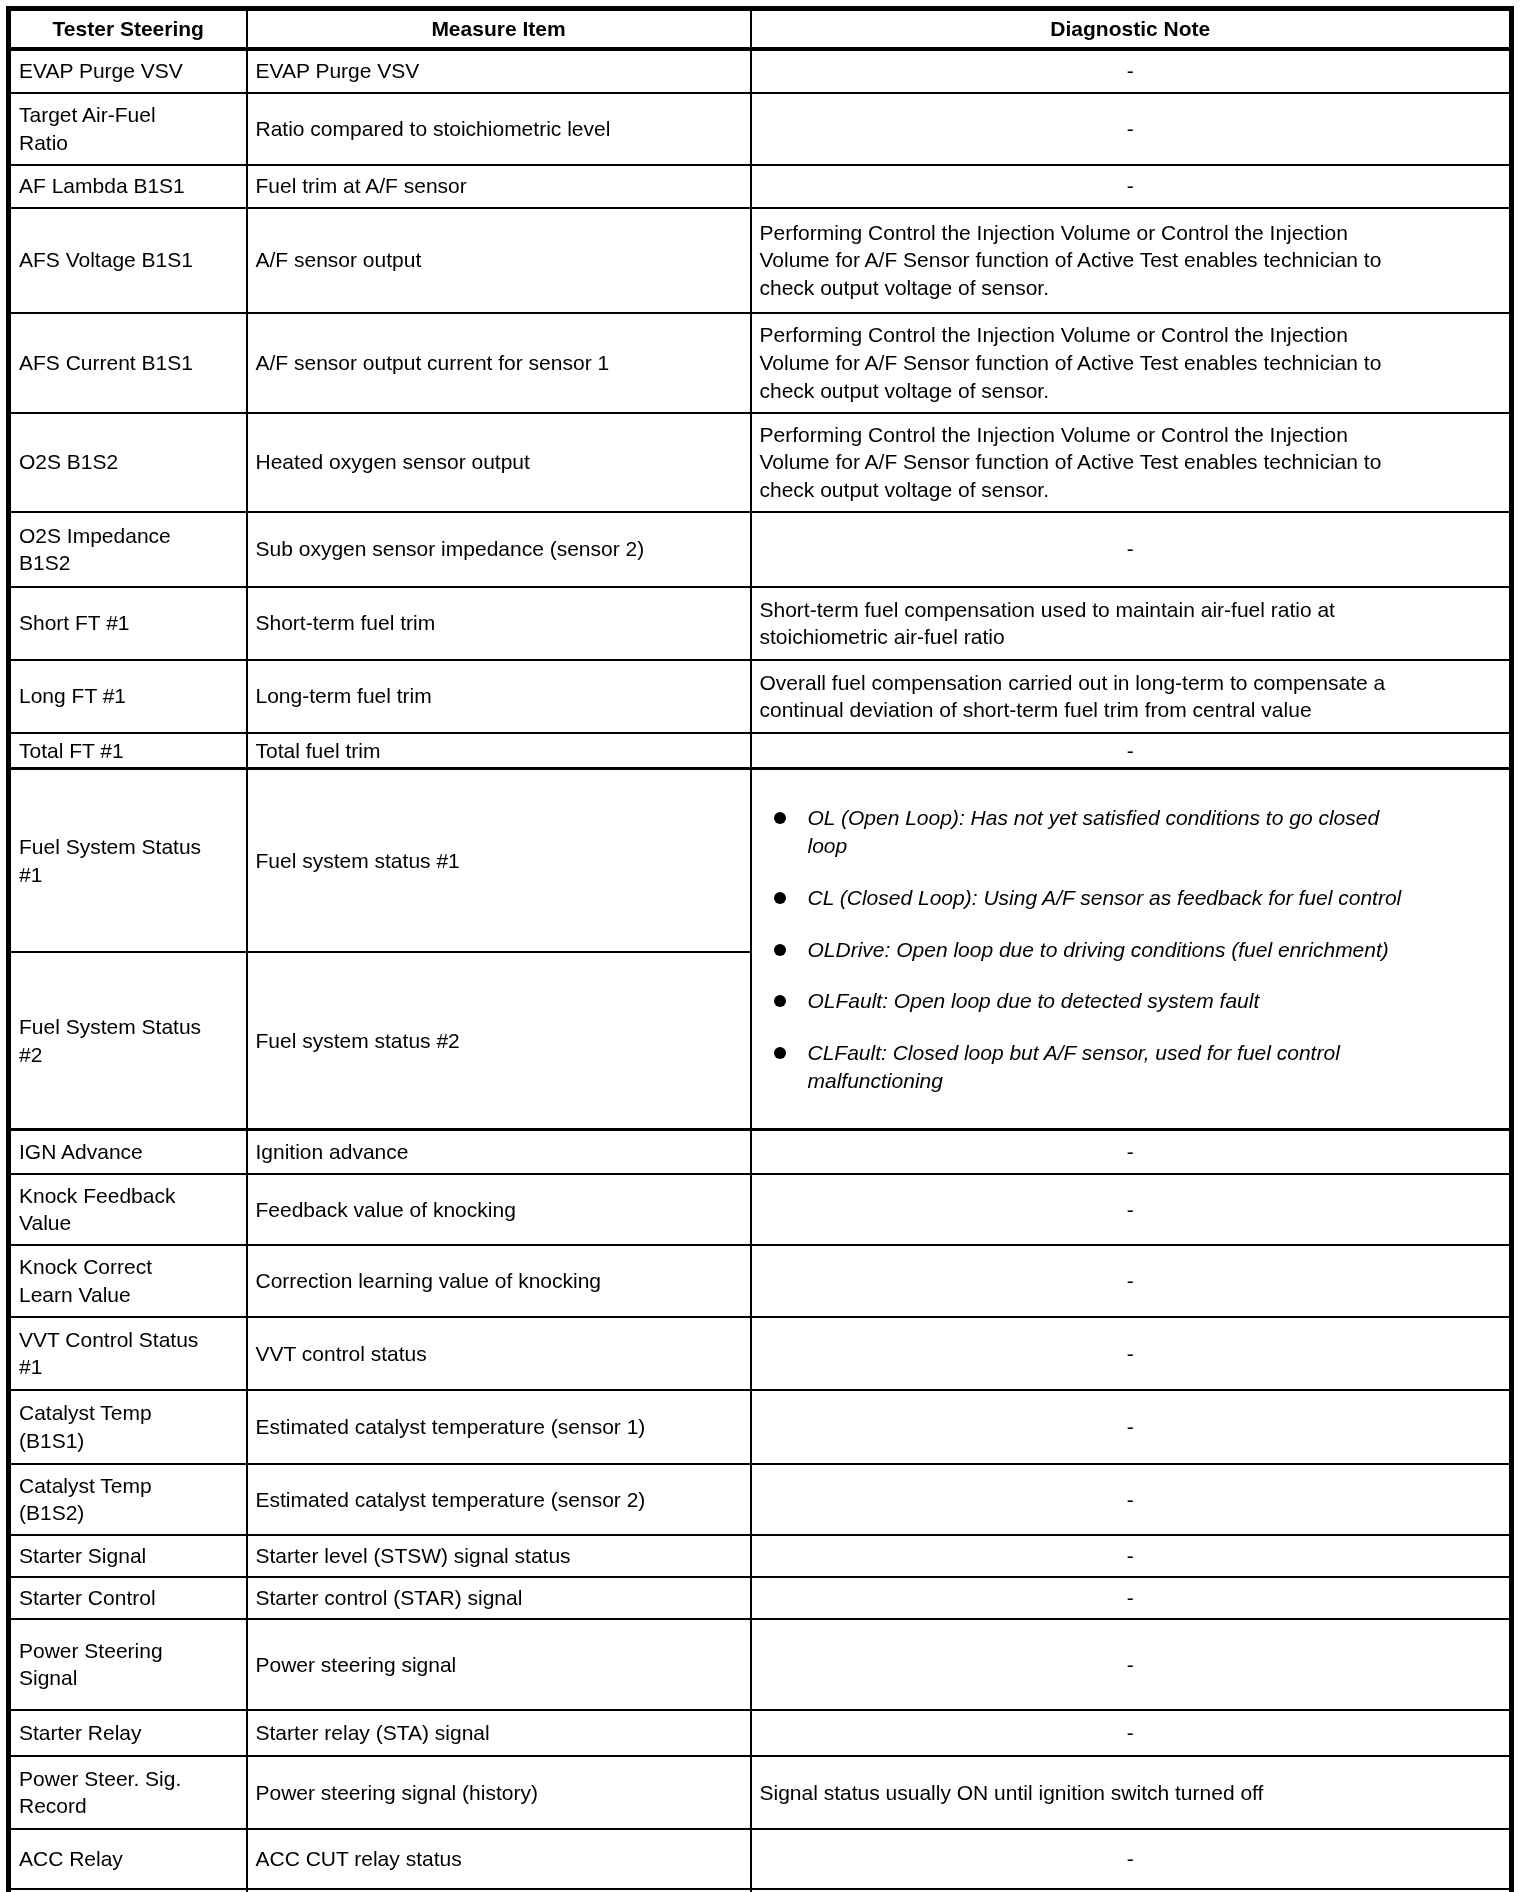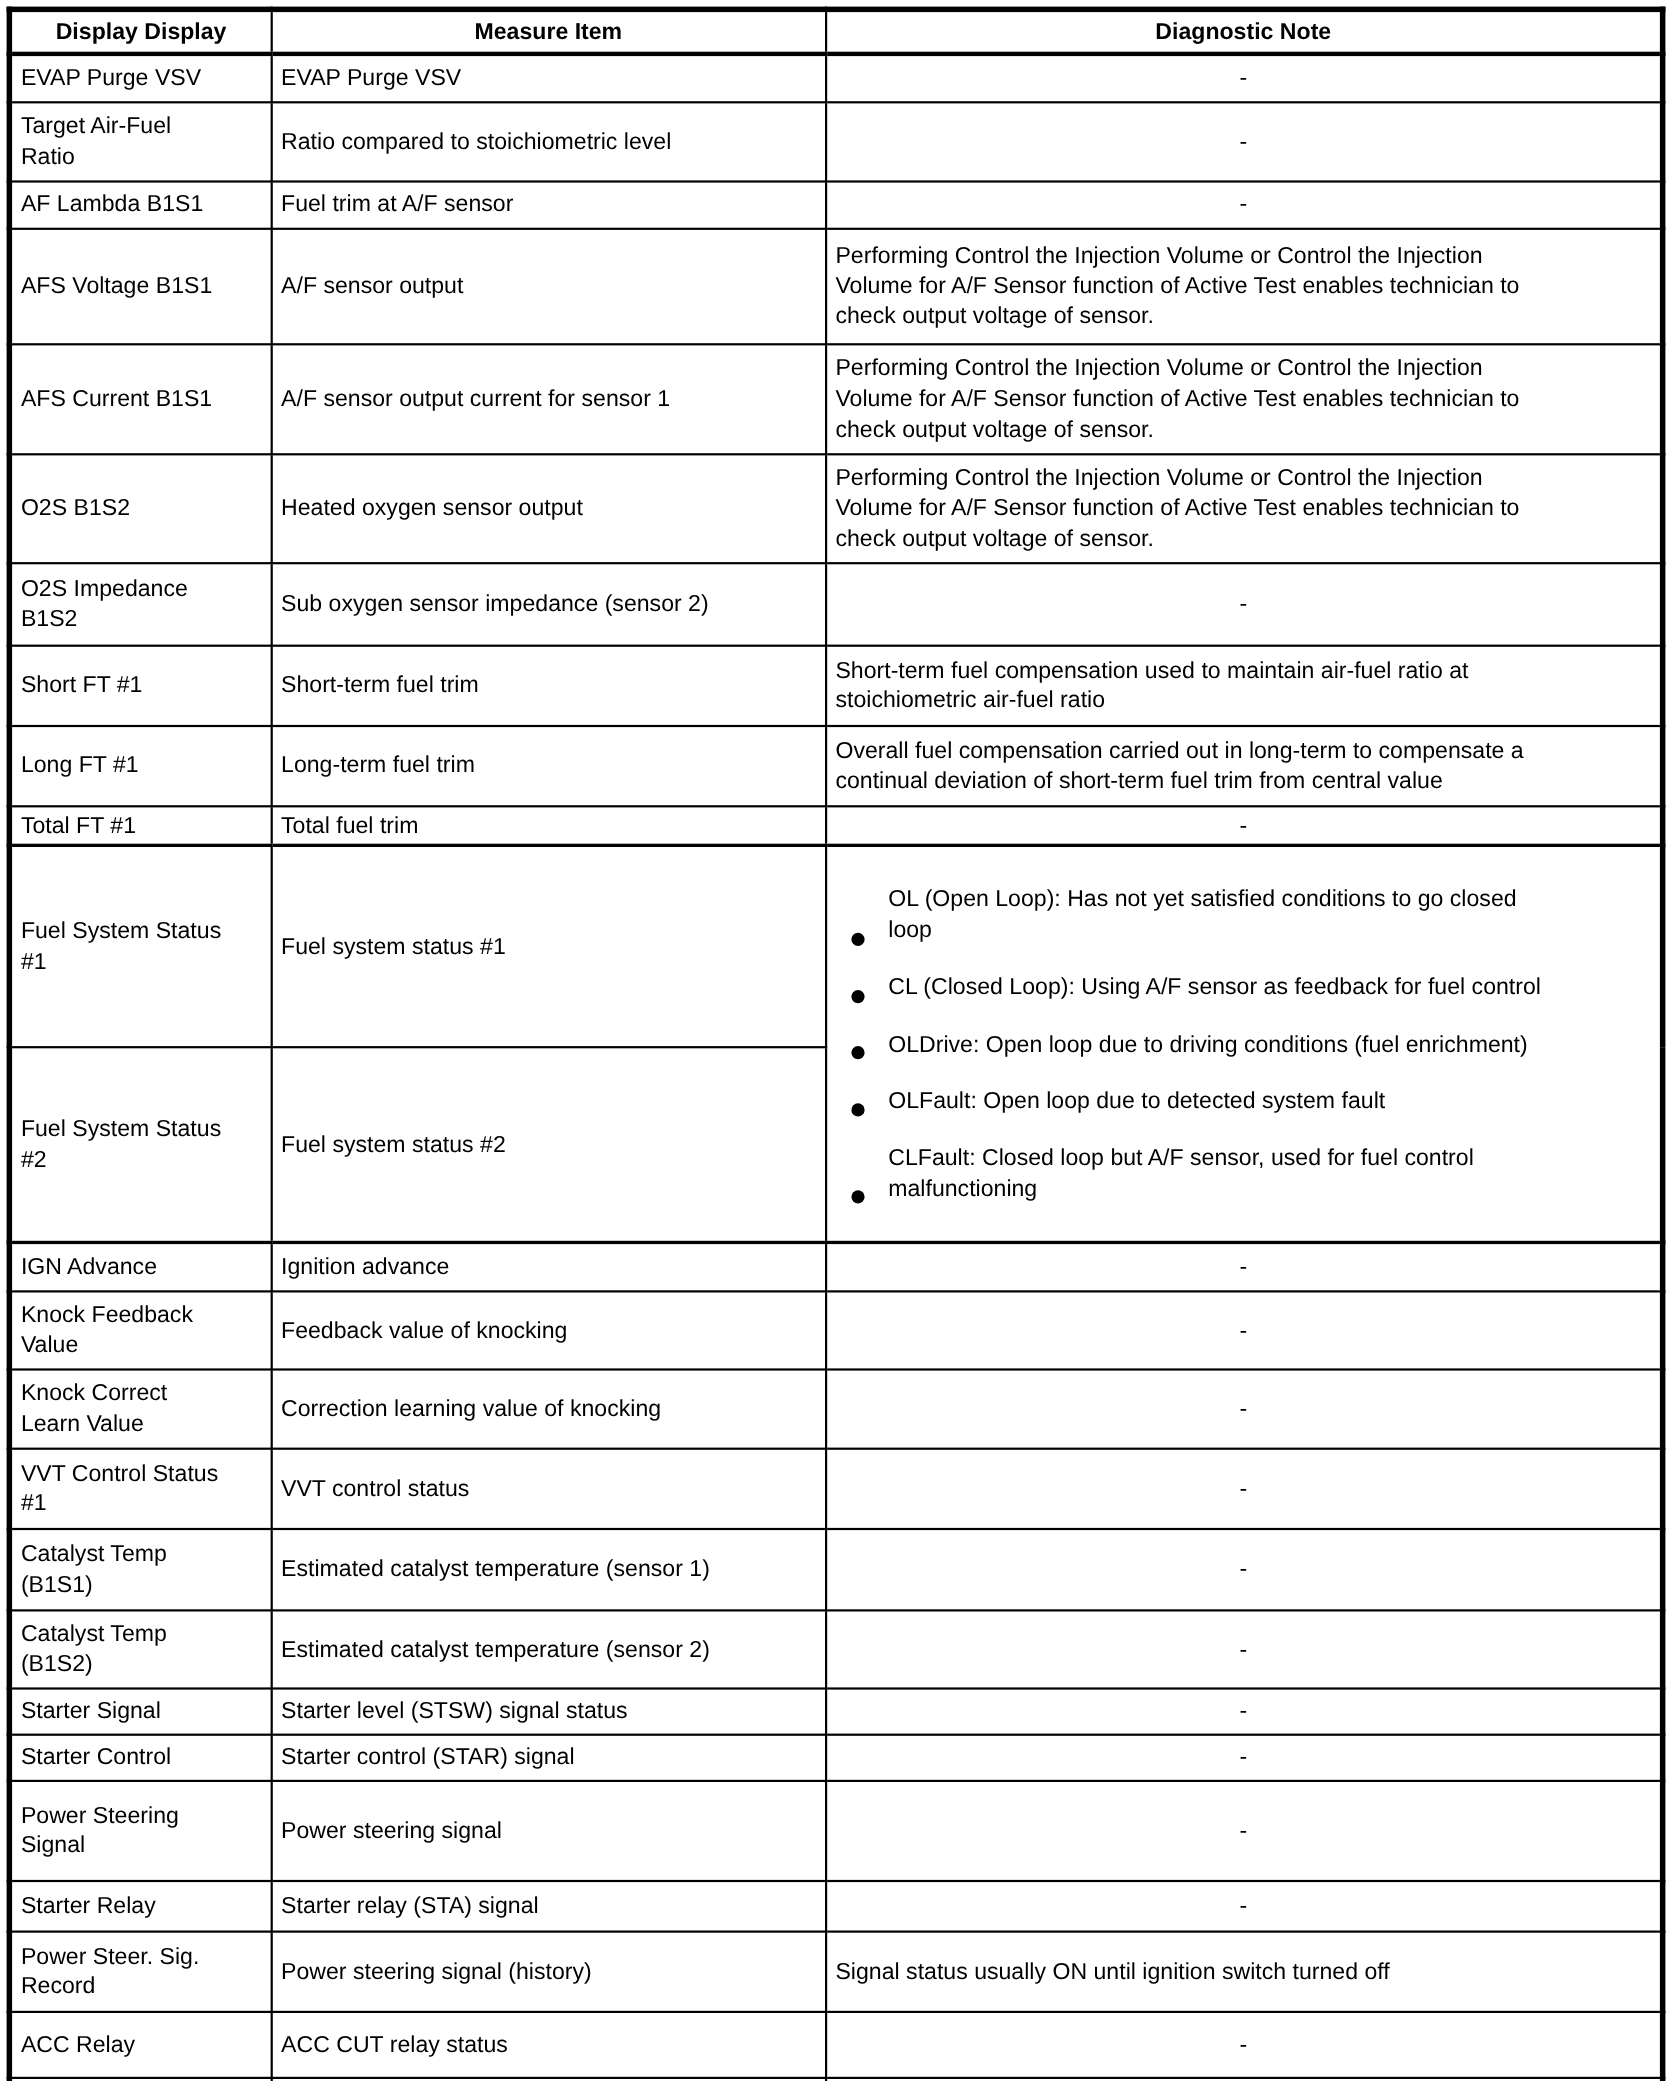--- a/index.html
+++ b/index.html
@@ -50,22 +50,23 @@
     border-bottom-width: 3px;
   }
   td.thick-bottom-cell {
     border-bottom-width: 3px;
   }
   td.bullets-cell {
     padding: 10px 10px 10px 22px;
   }
   .bullet-item {
     display: flex;
-    align-items: flex-end;
+    align-items: flex-start;
     margin: 24px 0;
+    font-style: italic;
   }
   .bullet-marker {
     flex: 0 0 auto;
     width: 12px;
     height: 12px;
     border-radius: 50%;
     background: #000000;
     margin-top: 8px;
     margin-right: 22px;
   }
@@ -78,21 +79,21 @@
 
 <div class="page">
   <table class="diag">
     <colgroup>
       <col class="c1">
       <col class="c2">
       <col class="c3">
     </colgroup>
     <thead>
       <tr style="height:36px">
-        <th>Display Display</th>
+        <th>Tester Steering</th>
         <th>Measure Item</th>
         <th>Diagnostic Note</th>
       </tr>
     </thead>
     <tbody id="tbody">
         <tr style="height: 44px;">
           <td class="cell-tester">EVAP Purge VSV</td>
           <td class="cell-item">EVAP Purge VSV</td>
           <td class="note-cell dash">-</td>
         </tr>

